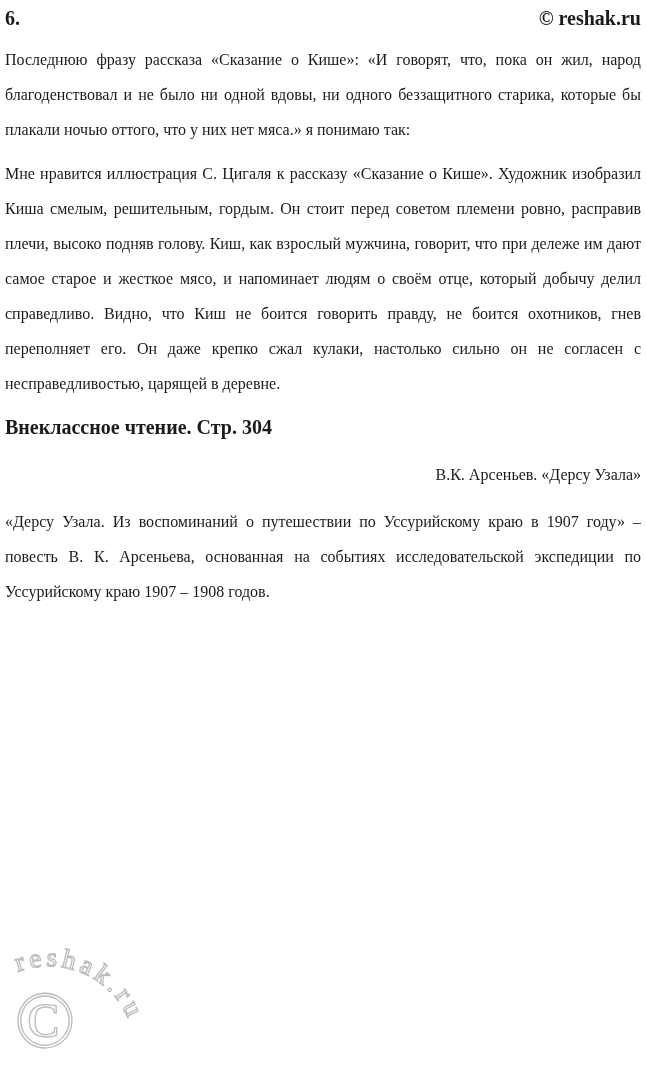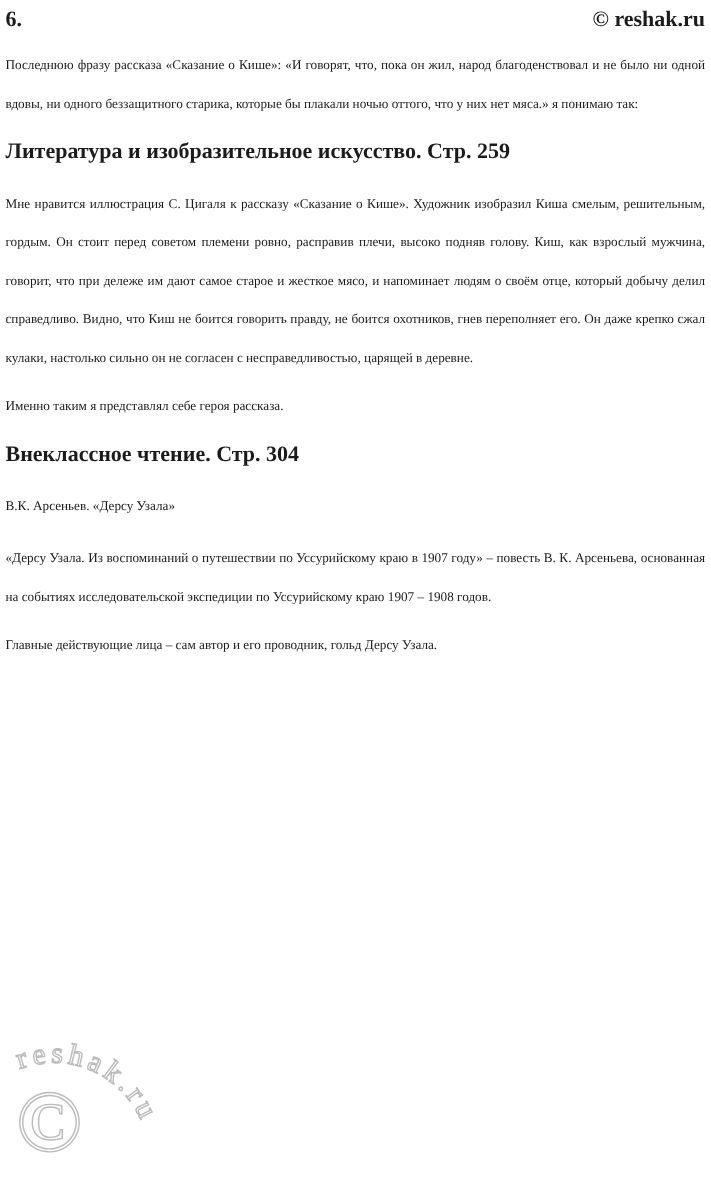--- a/index.html
+++ b/index.html
@@ -16,35 +16,35 @@
     display: flex;
     justify-content: space-between;
     align-items: baseline;
     font-size: 20px;
     line-height: 24px;
     margin-bottom: 12px;
   }
   .qnum { font-weight: bold; }
   .credit { font-weight: bold; }
   p.para {
-    font-size: 12px;
+    font-size: 16px;
     line-height: 35px;
     text-align: justify;
     margin: 0 0 9px 0;
   }
   .heading {
     font-size: 20px;
     line-height: 35px;
     font-weight: bold;
     margin: 9px 0 12px 0;
   }
   .subtitle {
-    font-size: 12px;
+    font-size: 16px;
     line-height: 35px;
-    text-align: left;
+    text-align: right;
     margin: 0 0 12px 0;
   }
   .watermark {
     position: absolute;
     left: 0; top: 938px;
     pointer-events: none;
   }
   .wm-stroke {
     fill: none;
     stroke: #bcbcbc;
@@ -66,33 +66,30 @@
 <div class="page">
 
   <div class="header">
     <span class="qnum">6.</span>
     <span class="credit">© reshak.ru</span>
   </div>
 
   <p class="para">Последнюю фразу рассказа «Сказание о Кише»: «И говорят, что, пока он жил, народ благоденствовал и не было ни одной вдовы, ни одного беззащитного старика, которые бы плакали ночью оттого, что у них нет мяса.» я понимаю так:</p>
 
 
-  <div class="heading">Литература и изобразительное искусство. Стр. 259</div>
 
   <p class="para">Мне нравится иллюстрация С. Цигаля к рассказу «Сказание о Кише». Художник изобразил Киша смелым, решительным, гордым. Он стоит перед советом племени ровно, расправив плечи, высоко подняв голову. Киш, как взрослый мужчина, говорит, что при дележе им дают самое старое и жесткое мясо, и напоминает людям о своём отце, который добычу делил справедливо. Видно, что Киш не боится говорить правду, не боится охотников, гнев переполняет его. Он даже крепко сжал кулаки, настолько сильно он не согласен с несправедливостью, царящей в деревне.</p>
 
-  <p class="para">Именно таким я представлял себе героя рассказа.</p>
 
   <div class="heading">Внеклассное чтение. Стр. 304</div>
 
   <div class="subtitle">В.К. Арсеньев. «Дерсу Узала»</div>
 
   <p class="para">«Дерсу Узала. Из воспоминаний о путешествии по Уссурийскому краю в 1907 году» – повесть В. К. Арсеньева, основанная на событиях исследовательской экспедиции по Уссурийскому краю 1907 – 1908 годов.</p>
 
-  <p class="para">Главные действующие лица – сам автор и его проводник, гольд Дерсу Узала.</p>
 
 </div>
 
 <svg class="watermark" width="180" height="149" viewBox="0 0 180 149">
   <defs>
     <path id="wm-arc" d="M 18 34 A 86 86 0 0 1 134 102" fill="none"></path>
   </defs>
   <text class="wm-copy wm-stroke" x="45" y="82" text-anchor="middle" dominant-baseline="central">©</text>
   <text class="wm-arc-text wm-stroke">
     <textPath href="#wm-arc" startOffset="0">reshak.ru</textPath>

